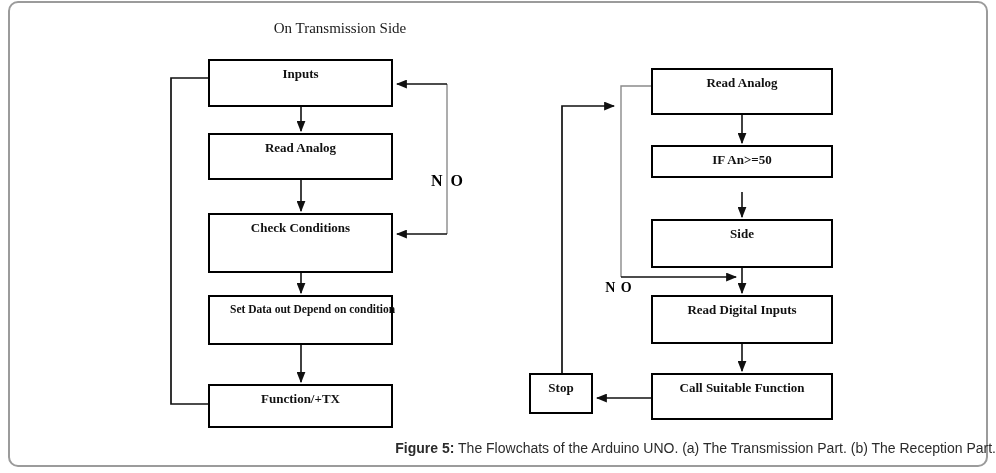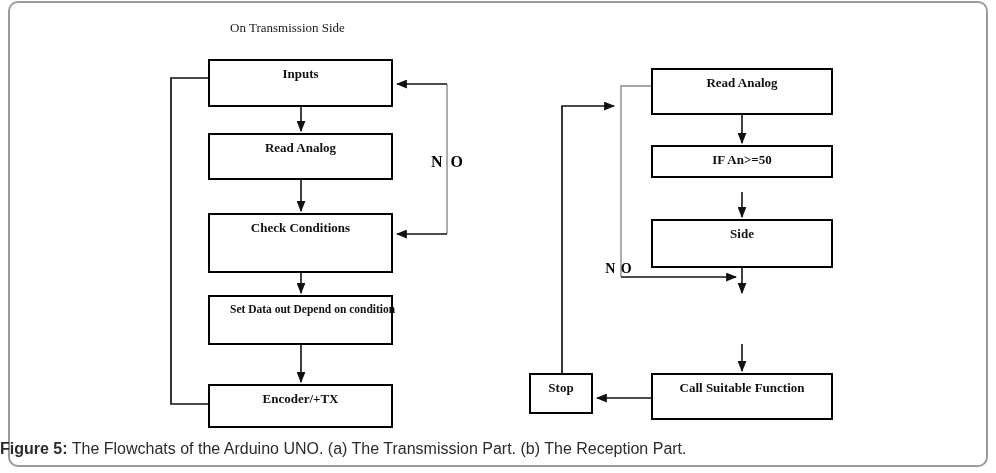--- a/index.html
+++ b/index.html
@@ -1,34 +1,34 @@
 <!DOCTYPE html>
 <html><head>
 <meta charset="utf-8">
 <style>
   html,body{margin:0;padding:0;background:#ffffff;}
   .stage{position:relative;width:996px;height:473px;background:#ffffff;overflow:hidden;
          font-family:"Liberation Serif", serif;color:#111;}
   .frame{position:absolute;left:8px;top:1px;width:976px;height:462px;
          border:2px solid #9b9b9b;border-radius:10px;background:transparent;}
   svg.connectors{position:absolute;left:0;top:0;width:996px;height:473px;}
-  .chart-title{position:absolute;font-size:13px;font-weight:400;width:220px;
+  .chart-title{position:absolute;font-size:15px;font-weight:400;text-align:center;width:220px;
                font-family:"Liberation Serif", serif;color:#1a1a1a;}
   .t-left{left:230px;top:20px;}
   .t-right{left:668px;top:20px;}
   .fbox{position:absolute;border:2px solid #000;background:#fff;box-sizing:border-box;
         text-align:center;}
   .fbox span{display:block;padding-top:5px;font-weight:700;font-size:13px;white-space:nowrap;
              font-family:"Liberation Serif", serif;}
   .fbox.long span{font-size:11.5px;padding-top:6px;padding-left:20px;}
-  .no-label{position:absolute;font-weight:700;font-family:"Liberation Serif", serif;color:#000;}
+  .no-label{position:absolute;font-weight:700;font-family:"Liberation Serif", serif;color:#000;margin-top:19px;}
   .no-tx{left:430px;top:153px;width:36px;font-size:16px;text-align:center;letter-spacing:2px;}
   .no-rx{left:602px;top:261px;width:34px;font-size:14px;text-align:center;letter-spacing:1px;}
-  .caption{position:absolute;left:0;top:440px;width:996px;text-align:left;
-           font-family:"Liberation Sans", sans-serif;font-size:16px;color:#2b2b2b;}
+  .caption{position:absolute;left:0;top:440px;width:996px;text-align:right;
+           font-family:"Liberation Sans", sans-serif;font-size:14px;color:#2b2b2b;}
   .caption b{font-weight:700;}
 </style>
 </head>
 <body>
 
 <div class="stage">
 
   <div class="frame"></div>
 
   <svg class="connectors" viewBox="0 0 996 473" xmlns="http://www.w3.org/2000/svg">
@@ -65,31 +65,34 @@
   <div class="fbox" style="left:208px;top:133px;width:185px;height:47px">
     <span>Read Analog</span>
   </div>
   <div class="fbox" style="left:208px;top:213px;width:185px;height:60px">
     <span>Check Conditions</span>
   </div>
   <div class="fbox long" style="left:208px;top:295px;width:185px;height:50px">
     <span>Set Data out Depend on condition</span>
   </div>
   <div class="fbox" style="left:208px;top:384px;width:185px;height:44px">
-    <span>Encoder/+TX</span>
+    <span>Function/+TX</span>
   </div>
 
   <div class="fbox" style="left:651px;top:68px;width:182px;height:47px">
     <span>Read Analog</span>
   </div>
   <div class="fbox" style="left:651px;top:145px;width:182px;height:33px">
     <span>IF An&gt;=50</span>
   </div>
   <div class="fbox" style="left:651px;top:219px;width:182px;height:49px">
     <span>Side</span>
+  </div>
+  <div class="fbox" style="left:651px;top:295px;width:182px;height:49px">
+    <span>Read Digital Inputs</span>
   </div>
   <div class="fbox" style="left:651px;top:373px;width:182px;height:47px">
     <span>Call Suitable Function</span>
   </div>
   <div class="fbox" style="left:529px;top:373px;width:64px;height:41px">
     <span>Stop</span>
   </div>
 
   <div class="no-label no-tx">N O</div>
   <div class="no-label no-rx">N O</div>

